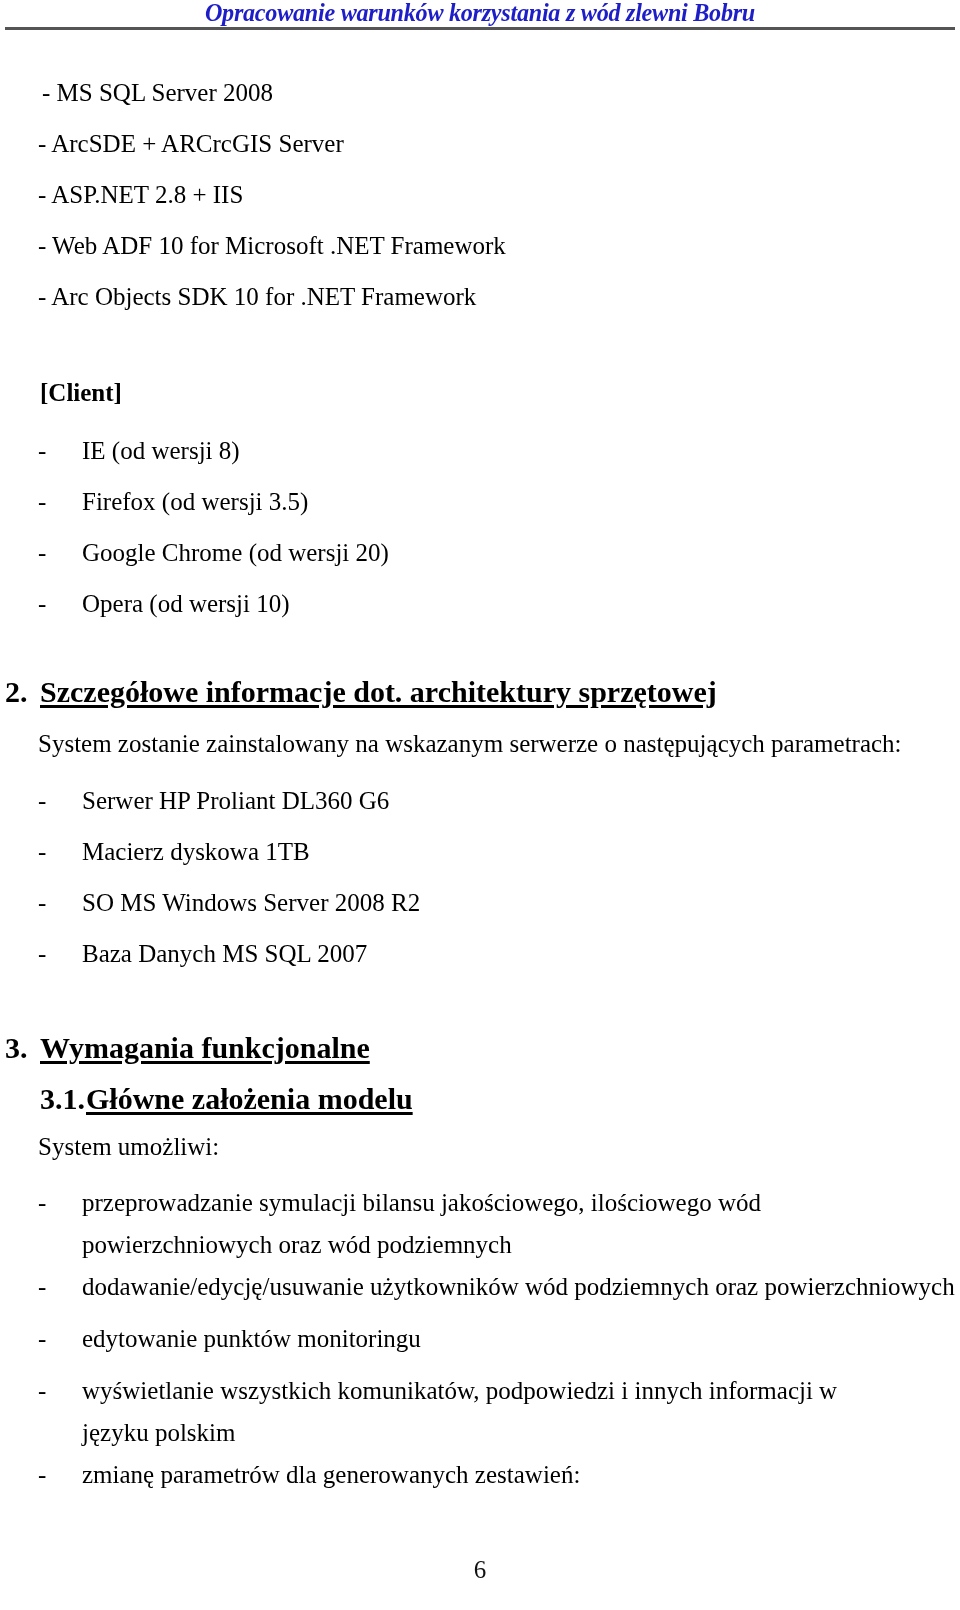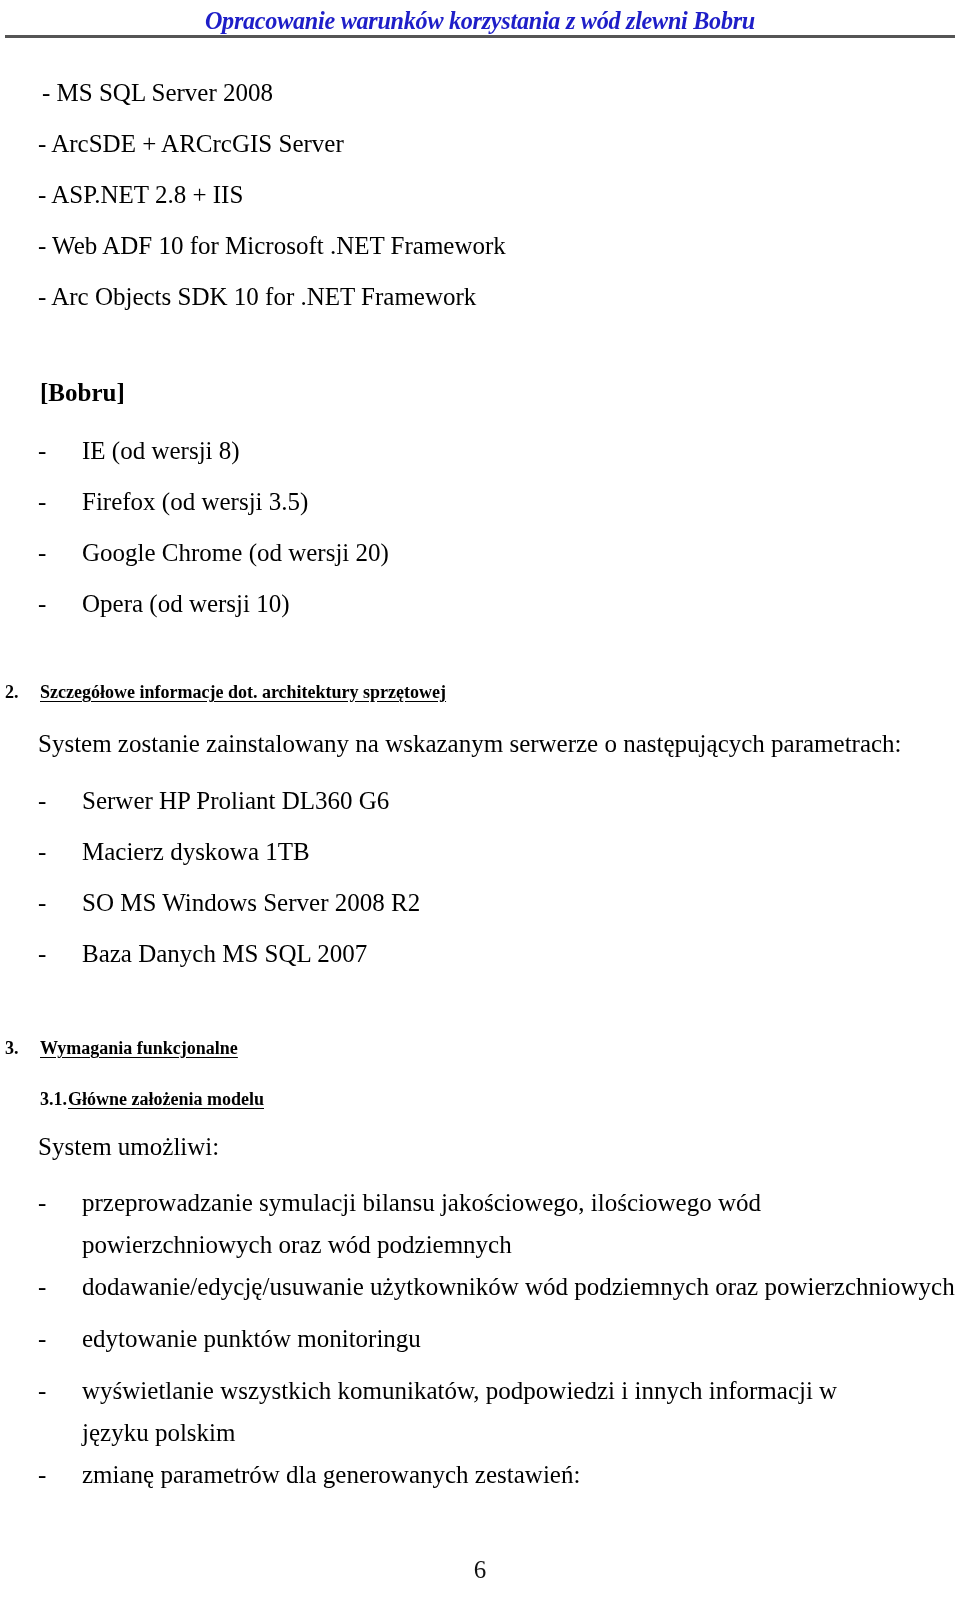--- a/index.html
+++ b/index.html
@@ -14,21 +14,21 @@
     position: relative;
     overflow: hidden;
     font-family: "Liberation Serif", "DejaVu Serif", serif;
     color: #000000;
     -webkit-font-smoothing: antialiased;
   }
 
   
   .page-header {
     position: absolute;
-    top: 8px;
+    top: 0;
     left: 0;
     width: 836px;
     height: 32px;
     text-decoration: underline;
   }
   .header-title {
     position: absolute;
     top: -2px;
     left: 0;
     width: 960px;
@@ -98,21 +98,21 @@
   .bullet .btext {
     display: block;
     margin-left: 44px;
   }
   .bullet.nowrap .btext { white-space: nowrap; }
 
   
   .heading {
     position: absolute;
     left: 5px;
-    font-size: 18px;
+    font-size: 30px;
     line-height: 28px;
     font-weight: bold;
     white-space: nowrap;
   }
   .heading .num {
     display: inline-block;
     width: 35px;
     text-decoration: none;
   }
   .heading .htext {
@@ -158,21 +158,21 @@
 </div>
 
 <div class="page-body">
 
   <div class="sw-item first" style="top:38px;">- MS SQL Server 2008</div>
   <div class="sw-item" style="top:89px;">- ArcSDE + ARCrcGIS Server</div>
   <div class="sw-item" style="top:140px;">- ASP.NET 2.8 + IIS</div>
   <div class="sw-item" style="top:191px;">- Web ADF 10 for Microsoft .NET Framework</div>
   <div class="sw-item" style="top:242px;">- Arc Objects SDK 10 for .NET Framework</div>
 
-  <div class="block-label" style="top:338px;">[Bobru]</div>
+  <div class="block-label" style="top:338px;">[Client]</div>
 
   <div class="bullet nowrap" style="top:388px;">
     <span class="dash">-</span>
     <span class="btext">IE (od wersji 8)</span>
   </div>
   <div class="bullet nowrap" style="top:439px;">
     <span class="dash">-</span>
     <span class="btext">Firefox (od wersji 3.5)</span>
   </div>
   <div class="bullet nowrap" style="top:490px;">

